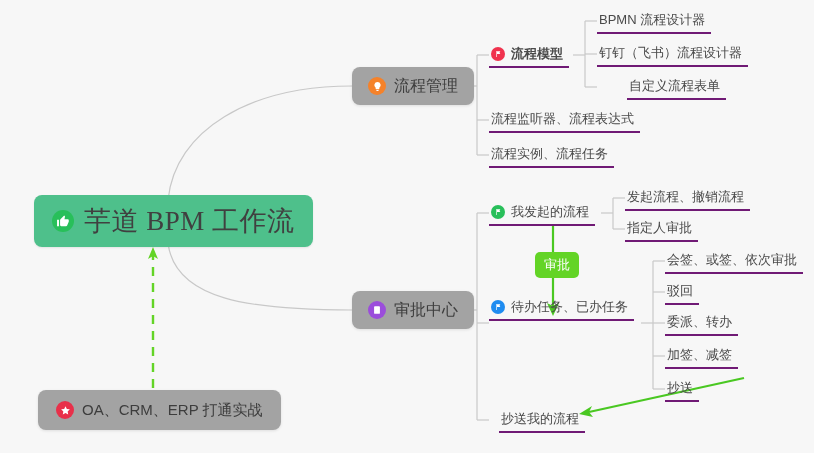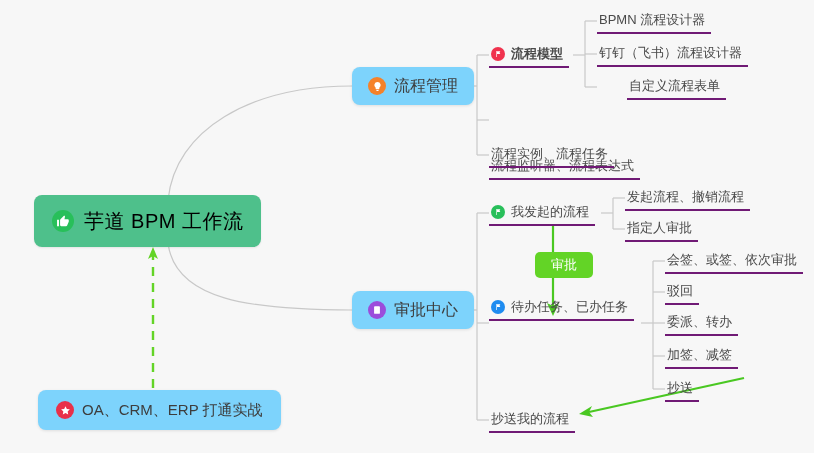--- a/index.html
+++ b/index.html
@@ -37,28 +37,29 @@
 
   
   .root {
     background: #4ec08b;
     border-radius: 8px;
     padding: 0 18px;
     height: 52px;
     box-shadow: 0 1px 2px rgba(0,0,0,0.08);
   }
   .root .label {
-    color: #000000;
-    font-size: 20px;
+    color: #404040;
+    font-size: 27px;
     letter-spacing: 0.5px;
+    font-family: Liberation Serif, serif;
   }
 
   
   .card {
-    background: #7dd3fc;
+    background: #a3a3a3;
     border-radius: 8px;
     height: 40px;
     padding: 0 18px;
     box-shadow: 0 1px 3px rgba(0,0,0,0.10);
   }
   .card .label {
     color: #3d3d3d;
     font-size: 15px;
   }
   .card.big {
@@ -103,21 +104,21 @@
   .ic-red    { background: #f0334e; }
   .ic-green  { background: #28bf5a; }
   .ic-blue   { background: #1f8cf0; }
   .ic-star   { background: #e8304a; }
 
   
   .pill {
     background: #63d426;
     border-radius: 5px;
     height: 26px;
-    padding: 0 16px;
+    padding: 0 9px;
     justify-content: center;
   }
   .pill .label {
     color: #ffffff;
     font-size: 13px;
   }
 </style>
 </head>
 <body>
 
@@ -208,21 +209,21 @@
   <div class="node under" style="left:597px; top:7px;">
     <span class="label">BPMN 流程设计器</span>
   </div>
   <div class="node under" style="left:597px; top:40px;">
     <span class="label">钉钉（飞书）流程设计器</span>
   </div>
   <div class="node under" style="left:597px; top:73px;margin-left:30px;">
     <span class="label">自定义流程表单</span>
   </div>
 
-  <div class="node under" style="left:489px; top:106px;margin-top:47px;">
+  <div class="node under" style="left:489px; top:106px;">
     <span class="label">流程监听器、流程表达式</span>
   </div>
   <div class="node under" style="left:489px; top:141px;">
     <span class="label">流程实例、流程任务</span>
   </div>
 
   <div class="node card big" style="left:352px; top:291px;">
     <span class="icon ic-purple">
       <svg width="10" height="10" viewBox="0 0 24 24" fill="#ffffff">
         <path d="M7 3h10a2 2 0 0 1 2 2v14a2 2 0 0 1-2 2H7a2 2 0 0 1-2-2V5a2 2 0 0 1 2-2zm2 5h6v2H9V8zm0 4h6v2H9v-2z"></path>
@@ -269,21 +270,21 @@
   <div class="node under" style="left:665px; top:309px;">
     <span class="label">委派、转办</span>
   </div>
   <div class="node under" style="left:665px; top:342px;text-align:center;">
     <span class="label">加签、减签</span>
   </div>
   <div class="node under" style="left:665px; top:375px;">
     <span class="label">抄送</span>
   </div>
 
-  <div class="node under" style="left:489px; top:406px;">
+  <div class="node under" style="left:499px; top:406px;">
     <span class="label">抄送我的流程</span>
   </div>
 
   <div class="node card" style="left:38px; top:390px;">
     <span class="icon ic-star">
       <svg width="11" height="11" viewBox="0 0 24 24" fill="#ffffff">
         <path d="M12 2.5l2.9 6 6.6.9-4.8 4.6 1.2 6.5L12 17.4l-5.9 3.1 1.2-6.5L2.5 9.4l6.6-.9 2.9-6z"></path>
       </svg>
     </span>
     <span class="label">OA、CRM、ERP 打通实战</span>

